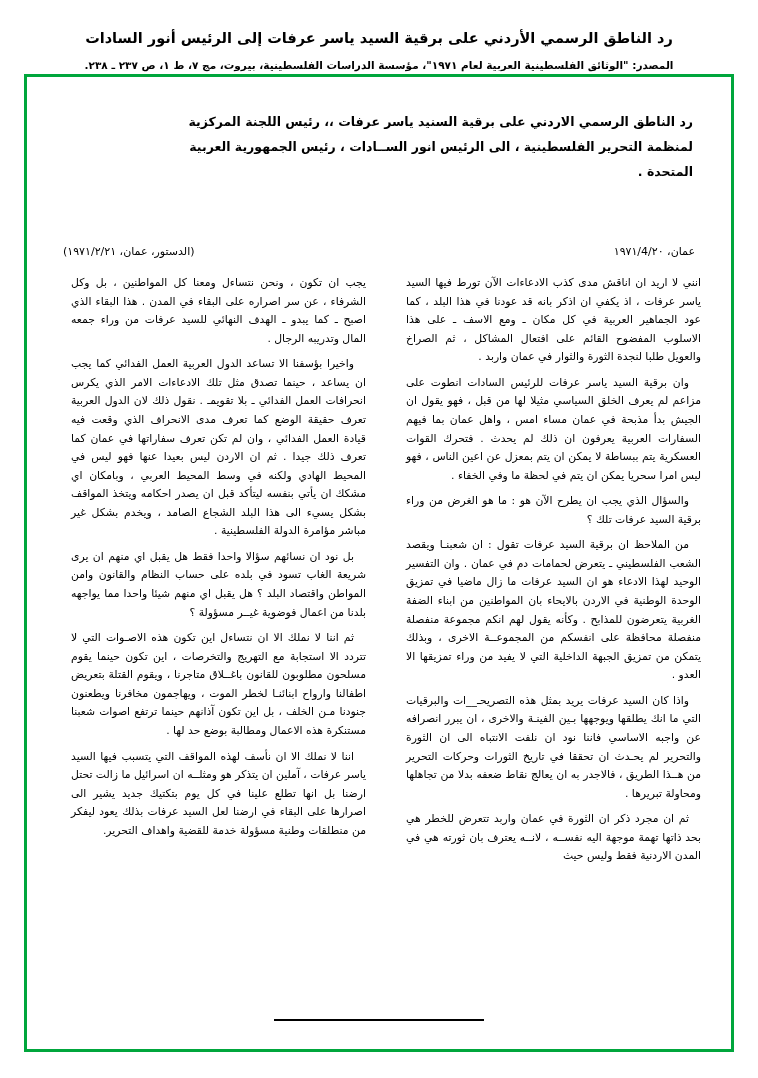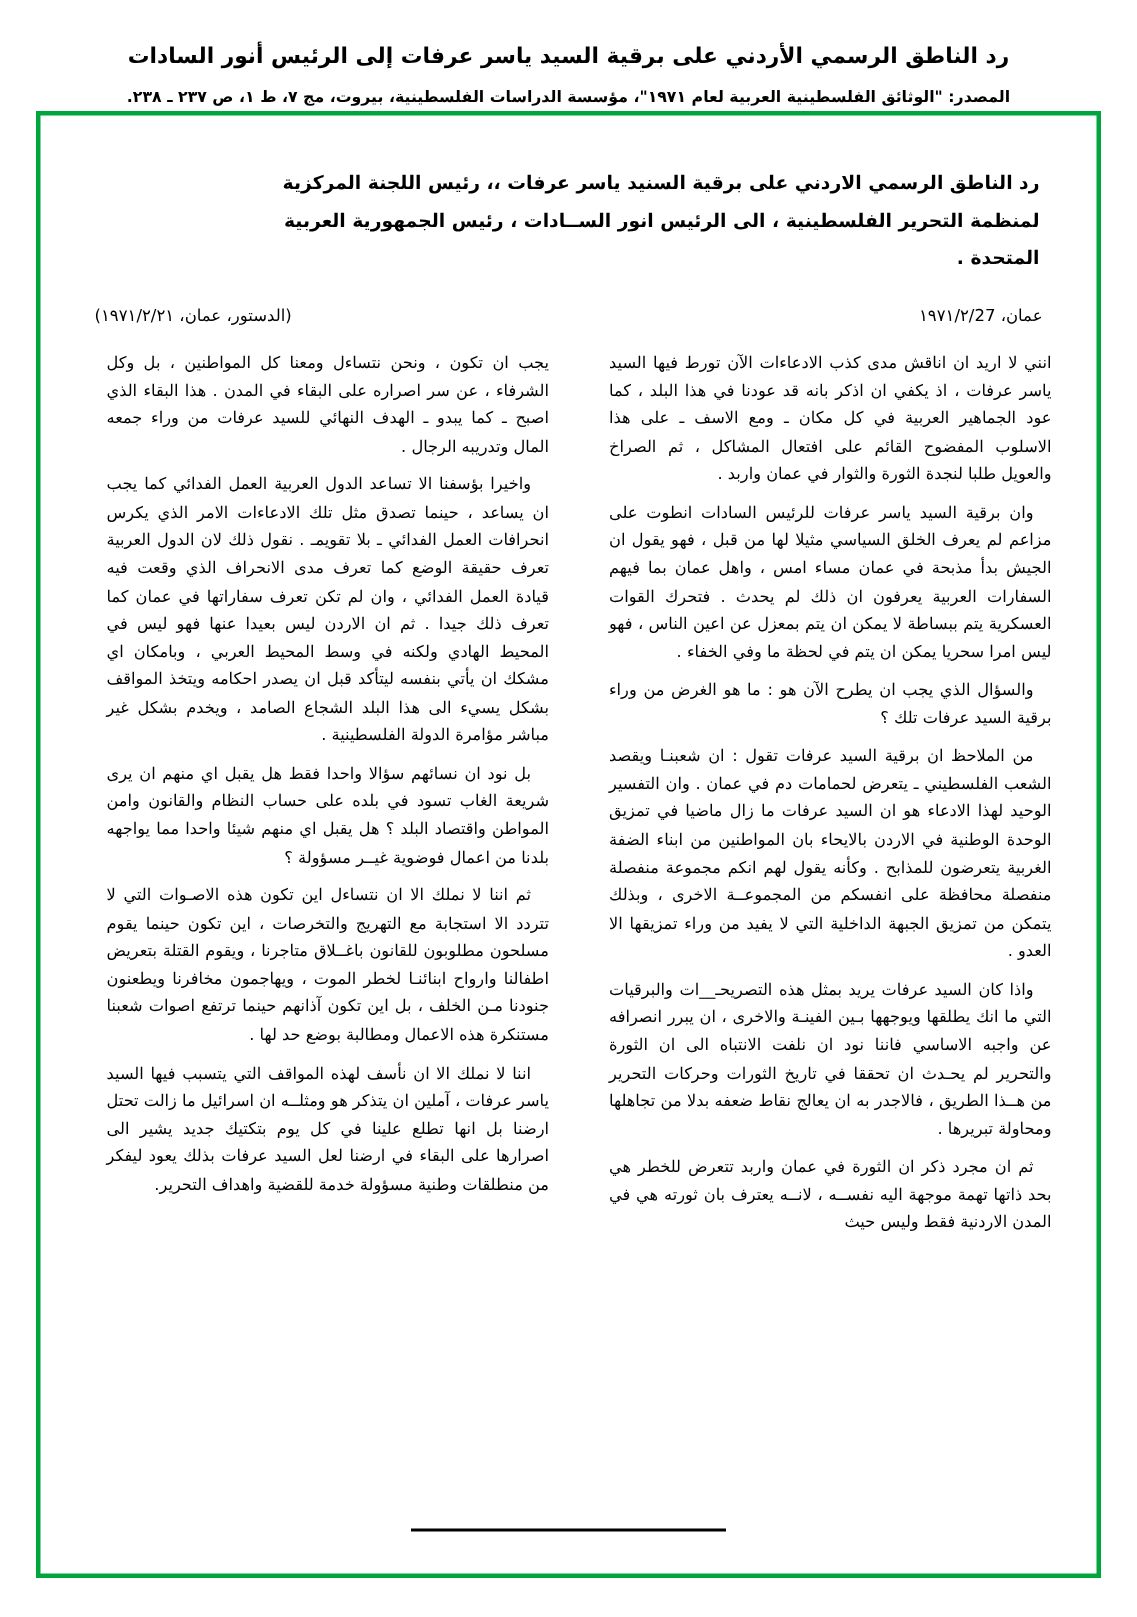--- a/index.html
+++ b/index.html
@@ -70,20 +70,21 @@
   .meta-row {
     display: flex;
     flex-direction: row;
     justify-content: space-between;
     direction: rtl;
     font-size: 11px;
     margin: 20px 6px 0 6px;
   }
   .meta-left, .meta-right {
     white-space: nowrap;
+    margin-top: 41px;
   }
   .columns {
     display: flex;
     flex-direction: row;
     direction: rtl;
     margin-top: 16px;
     gap: 26px;
   }
   .col {
     width: 309px;
@@ -120,21 +121,21 @@
     <div class="doc-title">رد الناطق الرسمي الأردني على برقية السيد ياسر عرفات إلى الرئيس أنور السادات</div>
     <div class="doc-source">المصدر: "الوثائق الفلسطينية العربية لعام ١٩٧١"، مؤسسة الدراسات الفلسطينية، بيروت، مج ٧، ط ١، ص ٢٣٧ ـ ٢٣٨.</div>
   </div>
 
   <div class="frame">
     <div class="frame-inner">
 
       <div class="headline">رد الناطق الرسمي الاردني على برقية السنيد ياسر عرفات ،، رئيس اللجنة المركزية لمنظمة التحرير الفلسطينية ،‏ الى الرئيس انور الســادات ، رئيس الجمهورية العربية المتحدة .</div>
 
       <div class="meta-row">
-        <div class="meta-right">عمان، ١٩٧١/٢/27</div>
+        <div class="meta-right">عمان، ١٩٧١/4/٢٠</div>
         <div class="meta-left">(الدستور، عمان، ١٩٧١/٢/٢١)</div>
       </div>
 
       <div class="columns">
 
         <div class="col">
           <p class="noindent">انني لا اريد ان اناقش مدى كذب الادعاءات الآن تورط فيها السيد ياسر عرفات ، اذ يكفي ان اذكر بانه قد عودنا في هذا البلد ، كما عود الجماهير العربية في كل مكان ـ ومع الاسف ـ على هذا الاسلوب المفضوح القائم على افتعال المشاكل ، ثم الصراخ والعويل طلبا لنجدة الثورة والثوار في عمان واربد .</p>
           <p>وان برقية السيد ياسر عرفات للرئيس السادات انطوت على مزاعم لم يعرف الخلق السياسي مثيلا لها من قبل ، فهو يقول ان الجيش بدأ مذبحة في عمان مساء امس ، واهل عمان بما فيهم السفارات العربية يعرفون ان ذلك لم يحدث . فتحرك القوات العسكرية يتم ببساطة لا يمكن ان يتم بمعزل عن اعين الناس ، فهو ليس امرا سحريا يمكن ان يتم في لحظة ما وفي الخفاء .</p>
           <p>والسؤال الذي يجب ان يطرح الآن هو : ما هو الغرض من وراء برقية السيد عرفات تلك ؟</p>
           <p>من الملاحظ ان برقية السيد عرفات تقول : ان شعبنـا ويقصد الشعب الفلسطيني ـ يتعرض لحمامات دم في عمان . وان التفسير الوحيد لهذا الادعاء هو ان السيد عرفات ما زال ماضيا في تمزيق الوحدة الوطنية في الاردن بالايحاء بان المواطنين من ابناء الضفة الغربية يتعرضون للمذابح . وكأنه يقول لهم انكم مجموعة منفصلة منفصلة محافظة على انفسكم من المجموعــة الاخرى ، وبذلك يتمكن من تمزيق الجبهة الداخلية التي لا يفيد من وراء تمزيقها الا العدو .</p>

